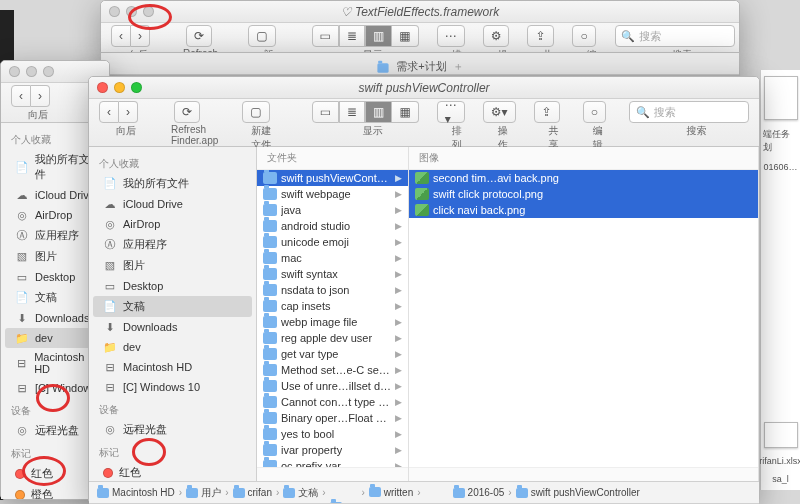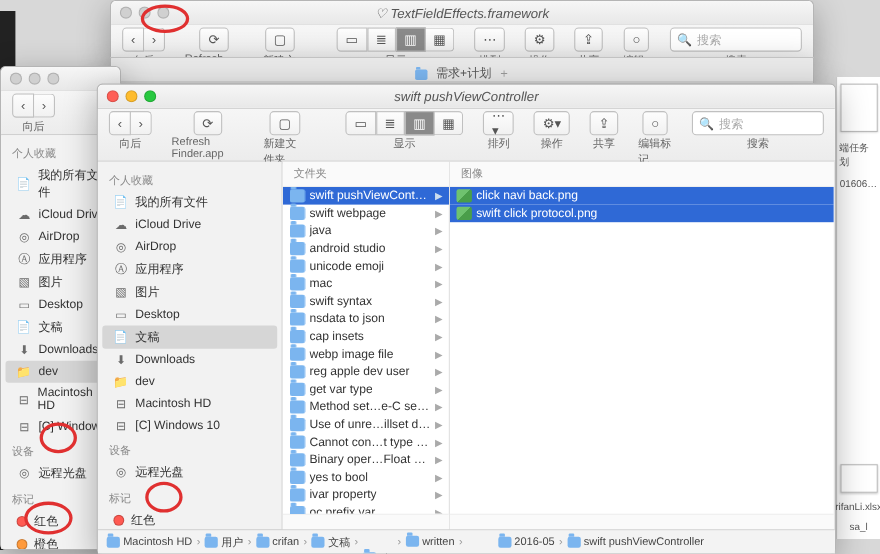--- a/index.html
+++ b/index.html
@@ -14,21 +14,21 @@
 .wt { position: absolute; left: 0; right: 0; text-align: center; font-size: 12px; color: #555; }
 
 .toolbar { height: 48px; background: linear-gradient(#f6f6f6,#ececec); border-bottom: 1px solid #c5c5c5; display: flex; align-items: flex-start; padding: 2px 10px 0; gap: 18px; }
 .tgroup { display: flex; flex-direction: column; align-items: center; gap: 1px; }
 .tbtn-row { display: flex; gap: 0; }
 .tbtn { height: 22px; background: linear-gradient(#fdfdfd,#f1f1f1); border: 1px solid #c0c0c0; display: flex; align-items: center; justify-content: center; font-size: 12px; color: #555; padding: 0 7px; cursor: pointer; }
 .tbtn:first-child { border-radius: 4px 0 0 4px; }
 .tbtn:last-child { border-radius: 0 4px 4px 0; border-left: none; }
 .tbtn.solo { border-radius: 4px; }
 .tbtn.active { background: #8a8a8a; color: #fff; }
-.tlabel { font-size: 10px; color: #666; }
+.tlabel { font-size: 10px; color: #666; margin-left: 15px; }
 .search { height: 22px; border: 1px solid #c0c0c0; border-radius: 4px; width: 120px; display: flex; align-items: center; padding: 0 6px; color: #aaa; background: #fff; gap: 4px; }
 .spacer { flex: 1; }
 
 .body3 { display: flex; height: calc(100% - 92px); }
 .sidebar { width: 170px; background: #f2f2f2; border-right: 1px solid #d0d0d0; overflow: hidden; padding-top: 4px; }
 .sb-hdr { font-size: 10px; color: #888; padding: 6px 10px 2px; }
 .sb-item { display: flex; align-items: center; gap: 6px; padding: 3px 10px 3px 14px; color: #333; cursor: pointer; }
 .sb-item.sel { background: #d6d6d6; border-radius: 3px; margin: 0 4px; padding-left: 10px; }
 .sb-icon { width: 14px; height: 14px; display: inline-flex; align-items: center; justify-content: center; color: #6b6b6b; }
 .tag-dot { width: 10px; height: 10px; border-radius: 50%; border: 1px solid rgba(0,0,0,.2); }
@@ -437,25 +437,29 @@
               <span class="arr">▶</span>
             </div>
           </div>
         <div class="col-scroll"></div>
       </div>
       <div class="col" style="flex:1;">
         <div class="col-hdr">图像</div>
         <div class="col-list" id="col2">
             <div class="row sel">
               <span class="imgicon"></span>
-              <span>click navi back.png</span>
+              <span>second tim…avi back.png</span>
             </div>
             <div class="row sel">
               <span class="imgicon"></span>
               <span>swift click protocol.png</span>
+            </div>
+            <div class="row sel">
+              <span class="imgicon"></span>
+              <span>click navi back.png</span>
             </div>
           </div>
         <div class="col-scroll"></div>
       </div>
     </div>
   </div>
 
   <div class="pathbar" id="pathbar">
       <span style="display: inline-flex; align-items: center; gap: 3px;"><span class="ficon"></span>Macintosh HD</span>
       <span class="sep">›</span>

